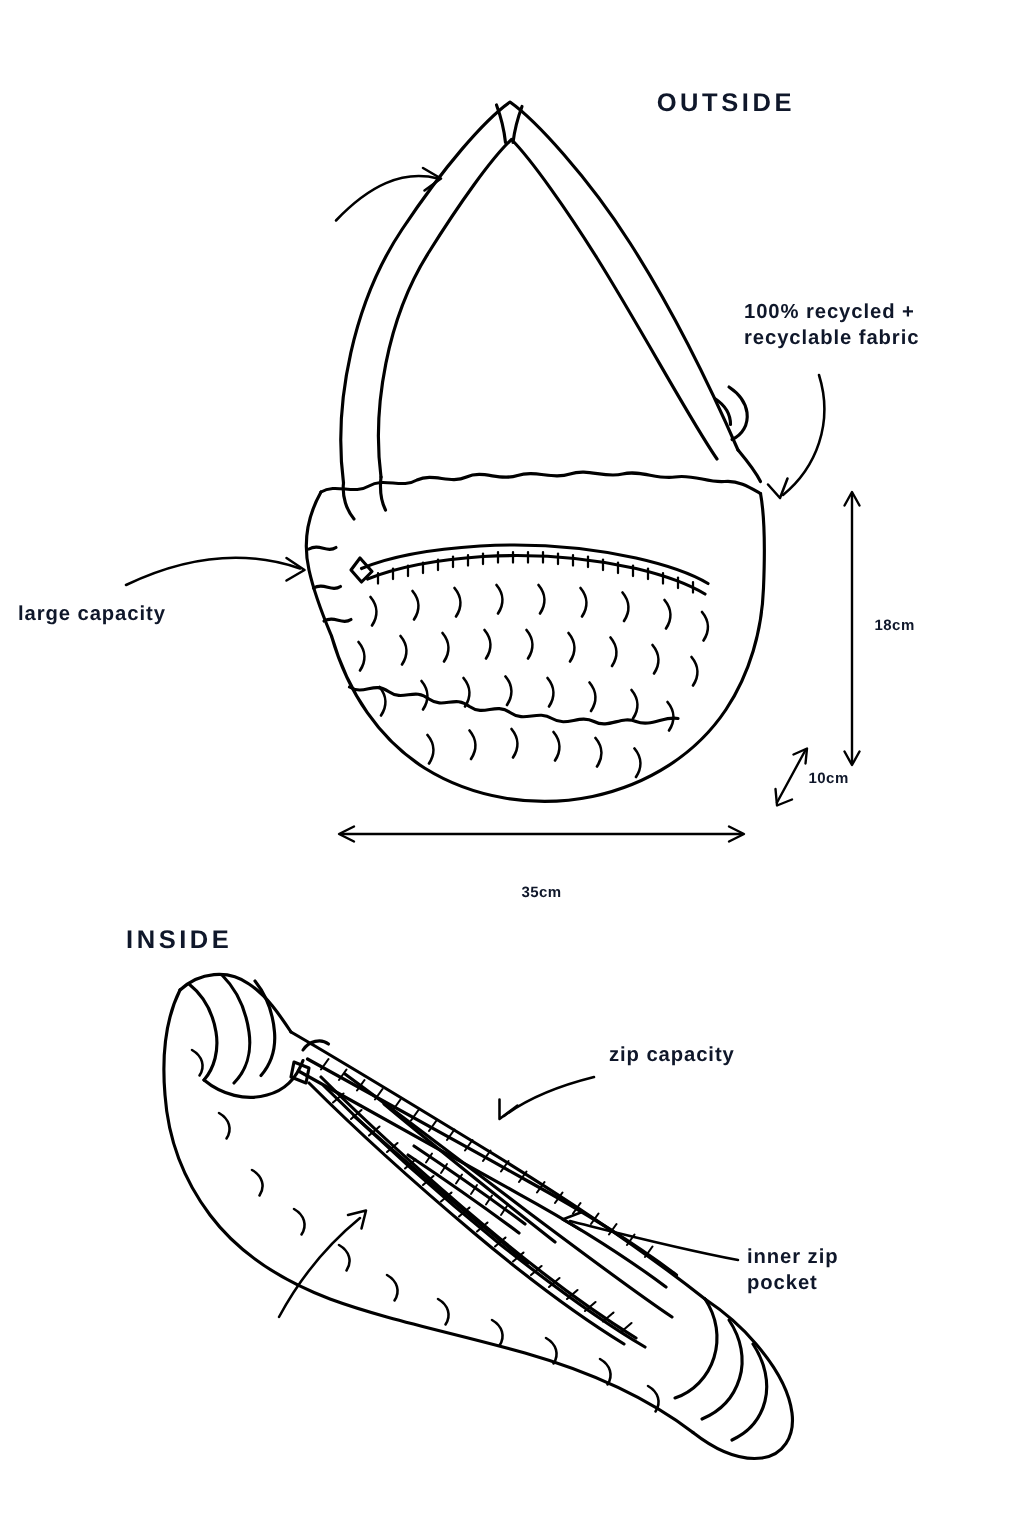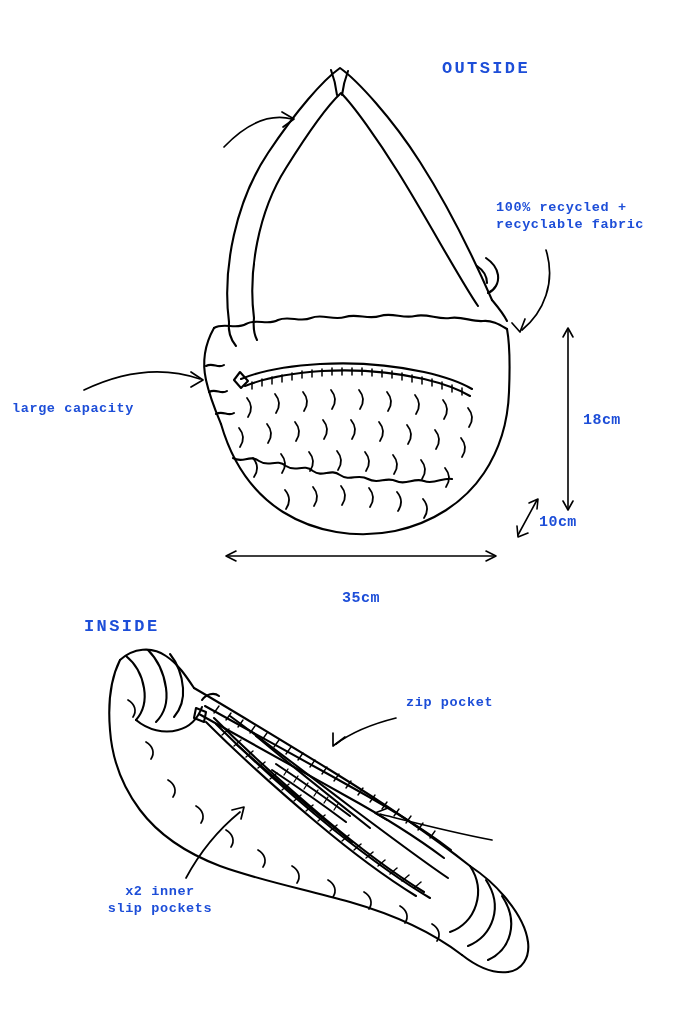--- a/index.html
+++ b/index.html
@@ -19,38 +19,38 @@
   }
   #page svg.art {
     position: absolute;
     left: 0;
     top: 0;
     width: 682px;
     height: 1024px;
   }
   .lbl {
     position: absolute;
-    font-family: Liberation Mono, monospace;
-    color: #1d4ed8;
+    font-family: Liberation Sans, sans-serif;
+    color: #0f172a;
     letter-spacing: 0.06em;
     line-height: 1.25;
     white-space: pre-line;
   }
   .section-title {
     font-size: 17px;
     font-weight: bold;
     letter-spacing: 0.14em;
   }
   .callout {
     font-size: 13.5px;
     font-weight: bold;
     letter-spacing: 0.045em;
   }
   .dim {
-    font-size: 15px;
+    font-size: 10px;
     font-weight: bold;
     letter-spacing: 0.03em;
   }
   .ta-right { text-align: right; }
   .ta-center { text-align: center; }
   .ta-left { text-align: left; }
 </style>
 </head>
 <body>
 
@@ -287,19 +287,19 @@
   <div class="lbl callout ta-left" style="left:12px; top:401px; width:170px;">large capacity</div>
 
   <div class="lbl dim ta-left" style="left:583px; top:412px; width:70px;">18cm</div>
 
   <div class="lbl dim ta-left" style="left:539px; top:514px; width:70px;">10cm</div>
 
   <div class="lbl dim ta-center" style="left:321px; top:590px; width:80px;">35cm</div>
 
   <div class="lbl section-title ta-left" style="left:84px; top:604px; width:200px;margin-top:12px;">INSIDE</div>
 
-  <div class="lbl callout ta-left" style="left:406px; top:695px; width:190px;">zip pocket</div>
-
-
-  <div class="lbl callout ta-center" style="left:80px; top:884px; width:160px;">x2 inner
-slip pockets</div>
+  <div class="lbl callout ta-left" style="left:406px; top:695px; width:190px;">zip capacity</div>
+
+  <div class="lbl callout ta-left" style="left:498px; top:830px; width:160px;">inner zip
+pocket</div>
+
 
 </div>
 
 </body></html>

